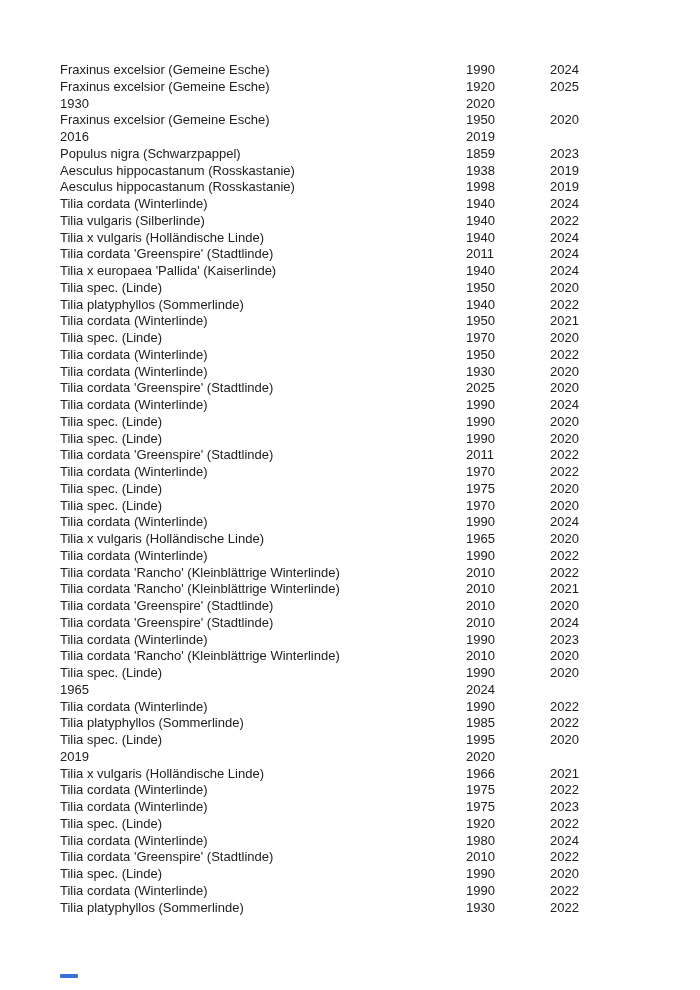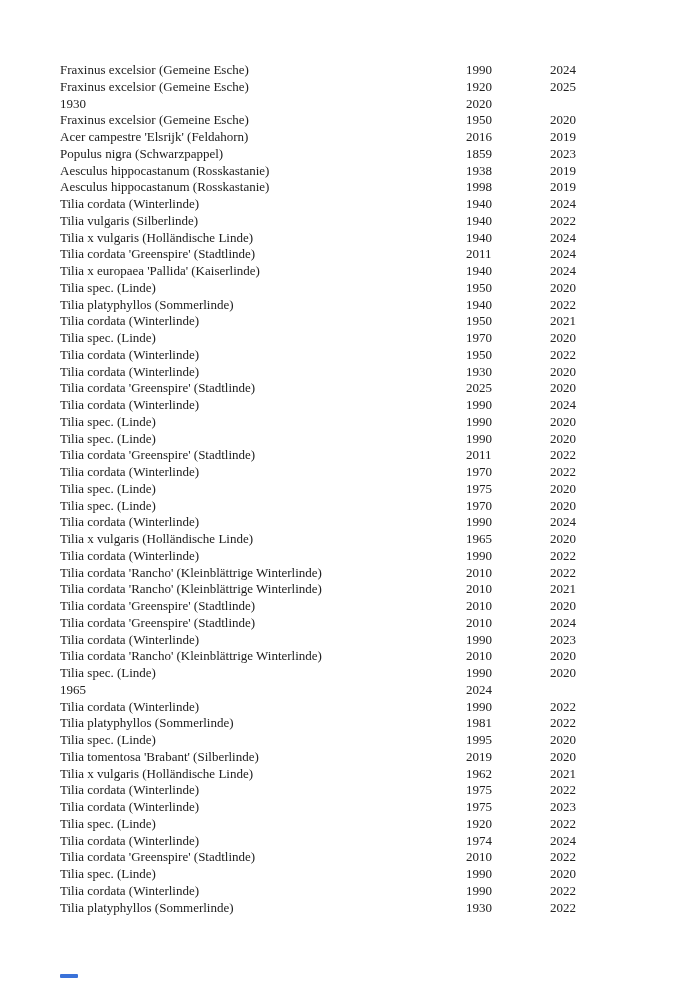--- a/index.html
+++ b/index.html
@@ -18,21 +18,20 @@
   }
   .tree-table {
     padding: 62px 0 0 60px;
   }
   .tree-row {
     display: grid;
     grid-template-columns: 406px 84px auto;
     height: 16.76px;
     line-height: 16.76px;
     white-space: nowrap;
-    font-family: Liberation Serif, serif;
   }
   .cell {
     overflow: visible;
   }
   .bottom-dash {
     position: absolute;
     left: 60px;
     top: 974px;
     width: 18px;
     height: 4px;
@@ -62,21 +61,20 @@
       <span class="cell">2020</span>
     </div>
 
     <div class="tree-row">
       <span class="cell">Fraxinus excelsior (Gemeine Esche)</span>
       <span class="cell">1950</span>
       <span class="cell">2020</span>
     </div>
 
     <div class="tree-row">
-      <span class="cell">Acer campestre 'Elsrijk' (Feldahorn)</span>
       <span class="cell">2016</span>
       <span class="cell">2019</span>
     </div>
 
     <div class="tree-row">
       <span class="cell">Populus nigra (Schwarzpappel)</span>
       <span class="cell">1859</span>
       <span class="cell">2023</span>
     </div>
 
@@ -272,39 +270,38 @@
     </div>
 
     <div class="tree-row">
       <span class="cell">Tilia cordata (Winterlinde)</span>
       <span class="cell">1990</span>
       <span class="cell">2022</span>
     </div>
 
     <div class="tree-row">
       <span class="cell">Tilia platyphyllos (Sommerlinde)</span>
-      <span class="cell">1981</span>
+      <span class="cell">1985</span>
       <span class="cell">2022</span>
     </div>
 
     <div class="tree-row">
       <span class="cell">Tilia spec. (Linde)</span>
       <span class="cell">1995</span>
       <span class="cell">2020</span>
     </div>
 
     <div class="tree-row">
-      <span class="cell">Tilia tomentosa 'Brabant' (Silberlinde)</span>
       <span class="cell">2019</span>
       <span class="cell">2020</span>
     </div>
 
     <div class="tree-row">
       <span class="cell">Tilia x vulgaris (Holländische Linde)</span>
-      <span class="cell">1962</span>
+      <span class="cell">1966</span>
       <span class="cell">2021</span>
     </div>
 
     <div class="tree-row">
       <span class="cell">Tilia cordata (Winterlinde)</span>
       <span class="cell">1975</span>
       <span class="cell">2022</span>
     </div>
 
     <div class="tree-row">
@@ -314,21 +311,21 @@
     </div>
 
     <div class="tree-row">
       <span class="cell">Tilia spec. (Linde)</span>
       <span class="cell">1920</span>
       <span class="cell">2022</span>
     </div>
 
     <div class="tree-row">
       <span class="cell">Tilia cordata (Winterlinde)</span>
-      <span class="cell">1974</span>
+      <span class="cell">1980</span>
       <span class="cell">2024</span>
     </div>
 
     <div class="tree-row">
       <span class="cell">Tilia cordata 'Greenspire' (Stadtlinde)</span>
       <span class="cell">2010</span>
       <span class="cell">2022</span>
     </div>
 
     <div class="tree-row">

